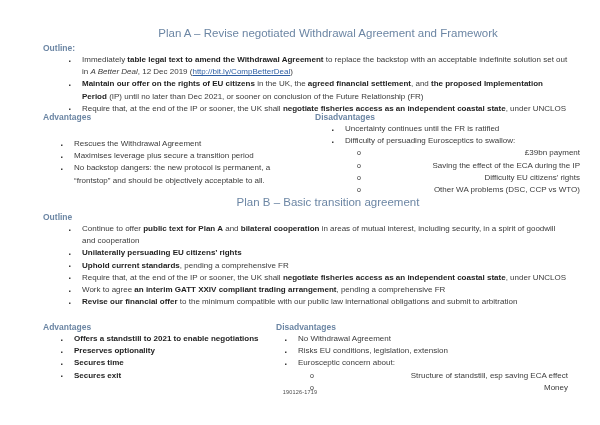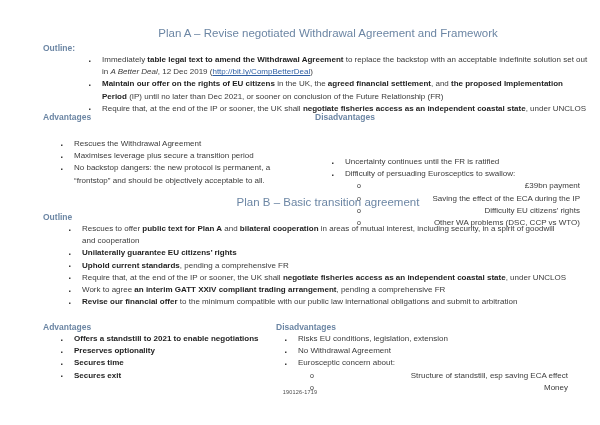--- a/index.html
+++ b/index.html
@@ -35,67 +35,67 @@
   }
 </style>
 </head>
 <body>
 
 <div class="page">
 
   <div class="title" style="top:27px;">Plan A – Revise negotiated Withdrawal Agreement and Framework</div>
 
   <div class="sec-label" style="top:43px; left:43px;">Outline:</div>
-  <div class="list" style="top:54px; left:82px; width:487px;margin-left:20px;">
+  <div class="list" style="top:54px; left:82px; width:487px;">
       <div class="li l1"><span>Immediately </span><span class="b">table legal text to amend the Withdrawal Agreement</span><span> to replace the backstop with an acceptable indefinite solution set out in </span><span class="i">A Better Deal</span><span>, 12 Dec 2019 (</span><span class="link">http://bit.ly/CompBetterDeal</span><span>)</span></div>
       <div class="li l1"><span class="b">Maintain our offer on the rights of EU citizens</span><span> in the UK, the </span><span class="b">agreed financial settlement</span><span>, and </span><span class="b">the proposed Implementation Period</span><span> (IP) until no later than Dec 2021, or sooner on conclusion of the Future Relationship (FR)</span></div>
       <div class="li l1"><span>Require that, at the end of the IP or sooner, the UK shall </span><span class="b">negotiate fisheries access as an independent coastal state</span><span>, under UNCLOS</span></div>
     </div>
 
   <div class="sec-label" style="top:112px; left:43px;">Advantages</div>
   <div class="list" style="top:138px; left:74px; width:232px;">
       <div class="li l1"><span>Rescues the Withdrawal Agreement</span></div>
       <div class="li l1"><span>Maximises leverage plus secure a transition period</span></div>
       <div class="li l1"><span>No backstop dangers: the new protocol is permanent, a “frontstop” and should be objectively acceptable to all.</span></div>
     </div>
 
   <div class="sec-label" style="top:112px; left:315px;">Disadvantages</div>
-  <div class="list" style="top:123px; left:345px; width:235px;margin-top:33px;">
+  <div class="list" style="top:123px; left:345px; width:235px;">
       <div class="li l1"><span>Uncertainty continues until the FR is ratified</span></div>
       <div class="li l1"><span>Difficulty of persuading Eurosceptics to swallow:</span></div>
       <div class="li l2"><span>£39bn payment</span></div>
       <div class="li l2"><span>Saving the effect of the ECA during the IP</span></div>
       <div class="li l2"><span>Difficulty EU citizens’ rights</span></div>
       <div class="li l2"><span>Other WA problems (DSC, CCP vs WTO)</span></div>
     </div>
 
   <div class="title" style="top:196px;">Plan B – Basic transition agreement</div>
 
   <div class="sec-label" style="top:212px; left:43px;text-align:right;">Outline</div>
   <div class="list" style="top:223px; left:82px; width:487px;">
-      <div class="li l1"><span>Rescues to offer </span><span class="b">public text for Plan A</span><span> and </span><span class="b">bilateral cooperation</span><span> in areas of mutual interest, including security, in a spirit of goodwill and cooperation</span></div>
-      <div class="li l1"><span class="b">Unilaterally guarantee EU citizens’ rights</span></div>
+      <div class="li l1"><span>Continue to offer </span><span class="b">public text for Plan A</span><span> and </span><span class="b">bilateral cooperation</span><span> in areas of mutual interest, including security, in a spirit of goodwill and cooperation</span></div>
+      <div class="li l1"><span class="b">Unilaterally persuading EU citizens’ rights</span></div>
       <div class="li l1"><span class="b">Uphold current standards</span><span>, pending a comprehensive FR</span></div>
       <div class="li l1"><span>Require that, at the end of the IP or sooner, the UK shall </span><span class="b">negotiate fisheries access as an independent coastal state</span><span>, under UNCLOS</span></div>
       <div class="li l1"><span>Work to agree </span><span class="b">an interim GATT XXIV compliant trading arrangement</span><span>, pending a comprehensive FR</span></div>
       <div class="li l1"><span class="b">Revise our financial offer</span><span> to the minimum compatible with our public law international obligations and submit to arbitration</span></div>
     </div>
 
   <div class="sec-label" style="top:322px; left:43px;">Advantages</div>
   <div class="list bold-list" style="top:333px; left:74px; width:240px;">
       <div class="li l1"><span class="b">Offers a standstill to 2021 to enable negotiations</span></div>
       <div class="li l1"><span class="b">Preserves optionality</span></div>
       <div class="li l1"><span class="b">Secures time</span></div>
       <div class="li l1"><span class="b">Secures exit</span></div>
     </div>
 
   <div class="sec-label" style="top:322px; left:276px;">Disadvantages</div>
   <div class="list" style="top:333px; left:298px; width:270px;">
+      <div class="li l1"><span>No Withdrawal Agreement</span></div>
       <div class="li l1"><span>Risks EU conditions, legislation, extension</span></div>
-      <div class="li l1"><span>No Withdrawal Agreement</span></div>
       <div class="li l1"><span>Eurosceptic concern about:</span></div>
       <div class="li l2"><span>Structure of standstill, esp saving ECA effect</span></div>
       <div class="li l2"><span>Money</span></div>
     </div>
 
   <div class="footer">190126-1719</div>
 
 </div>
 
 </body></html>

